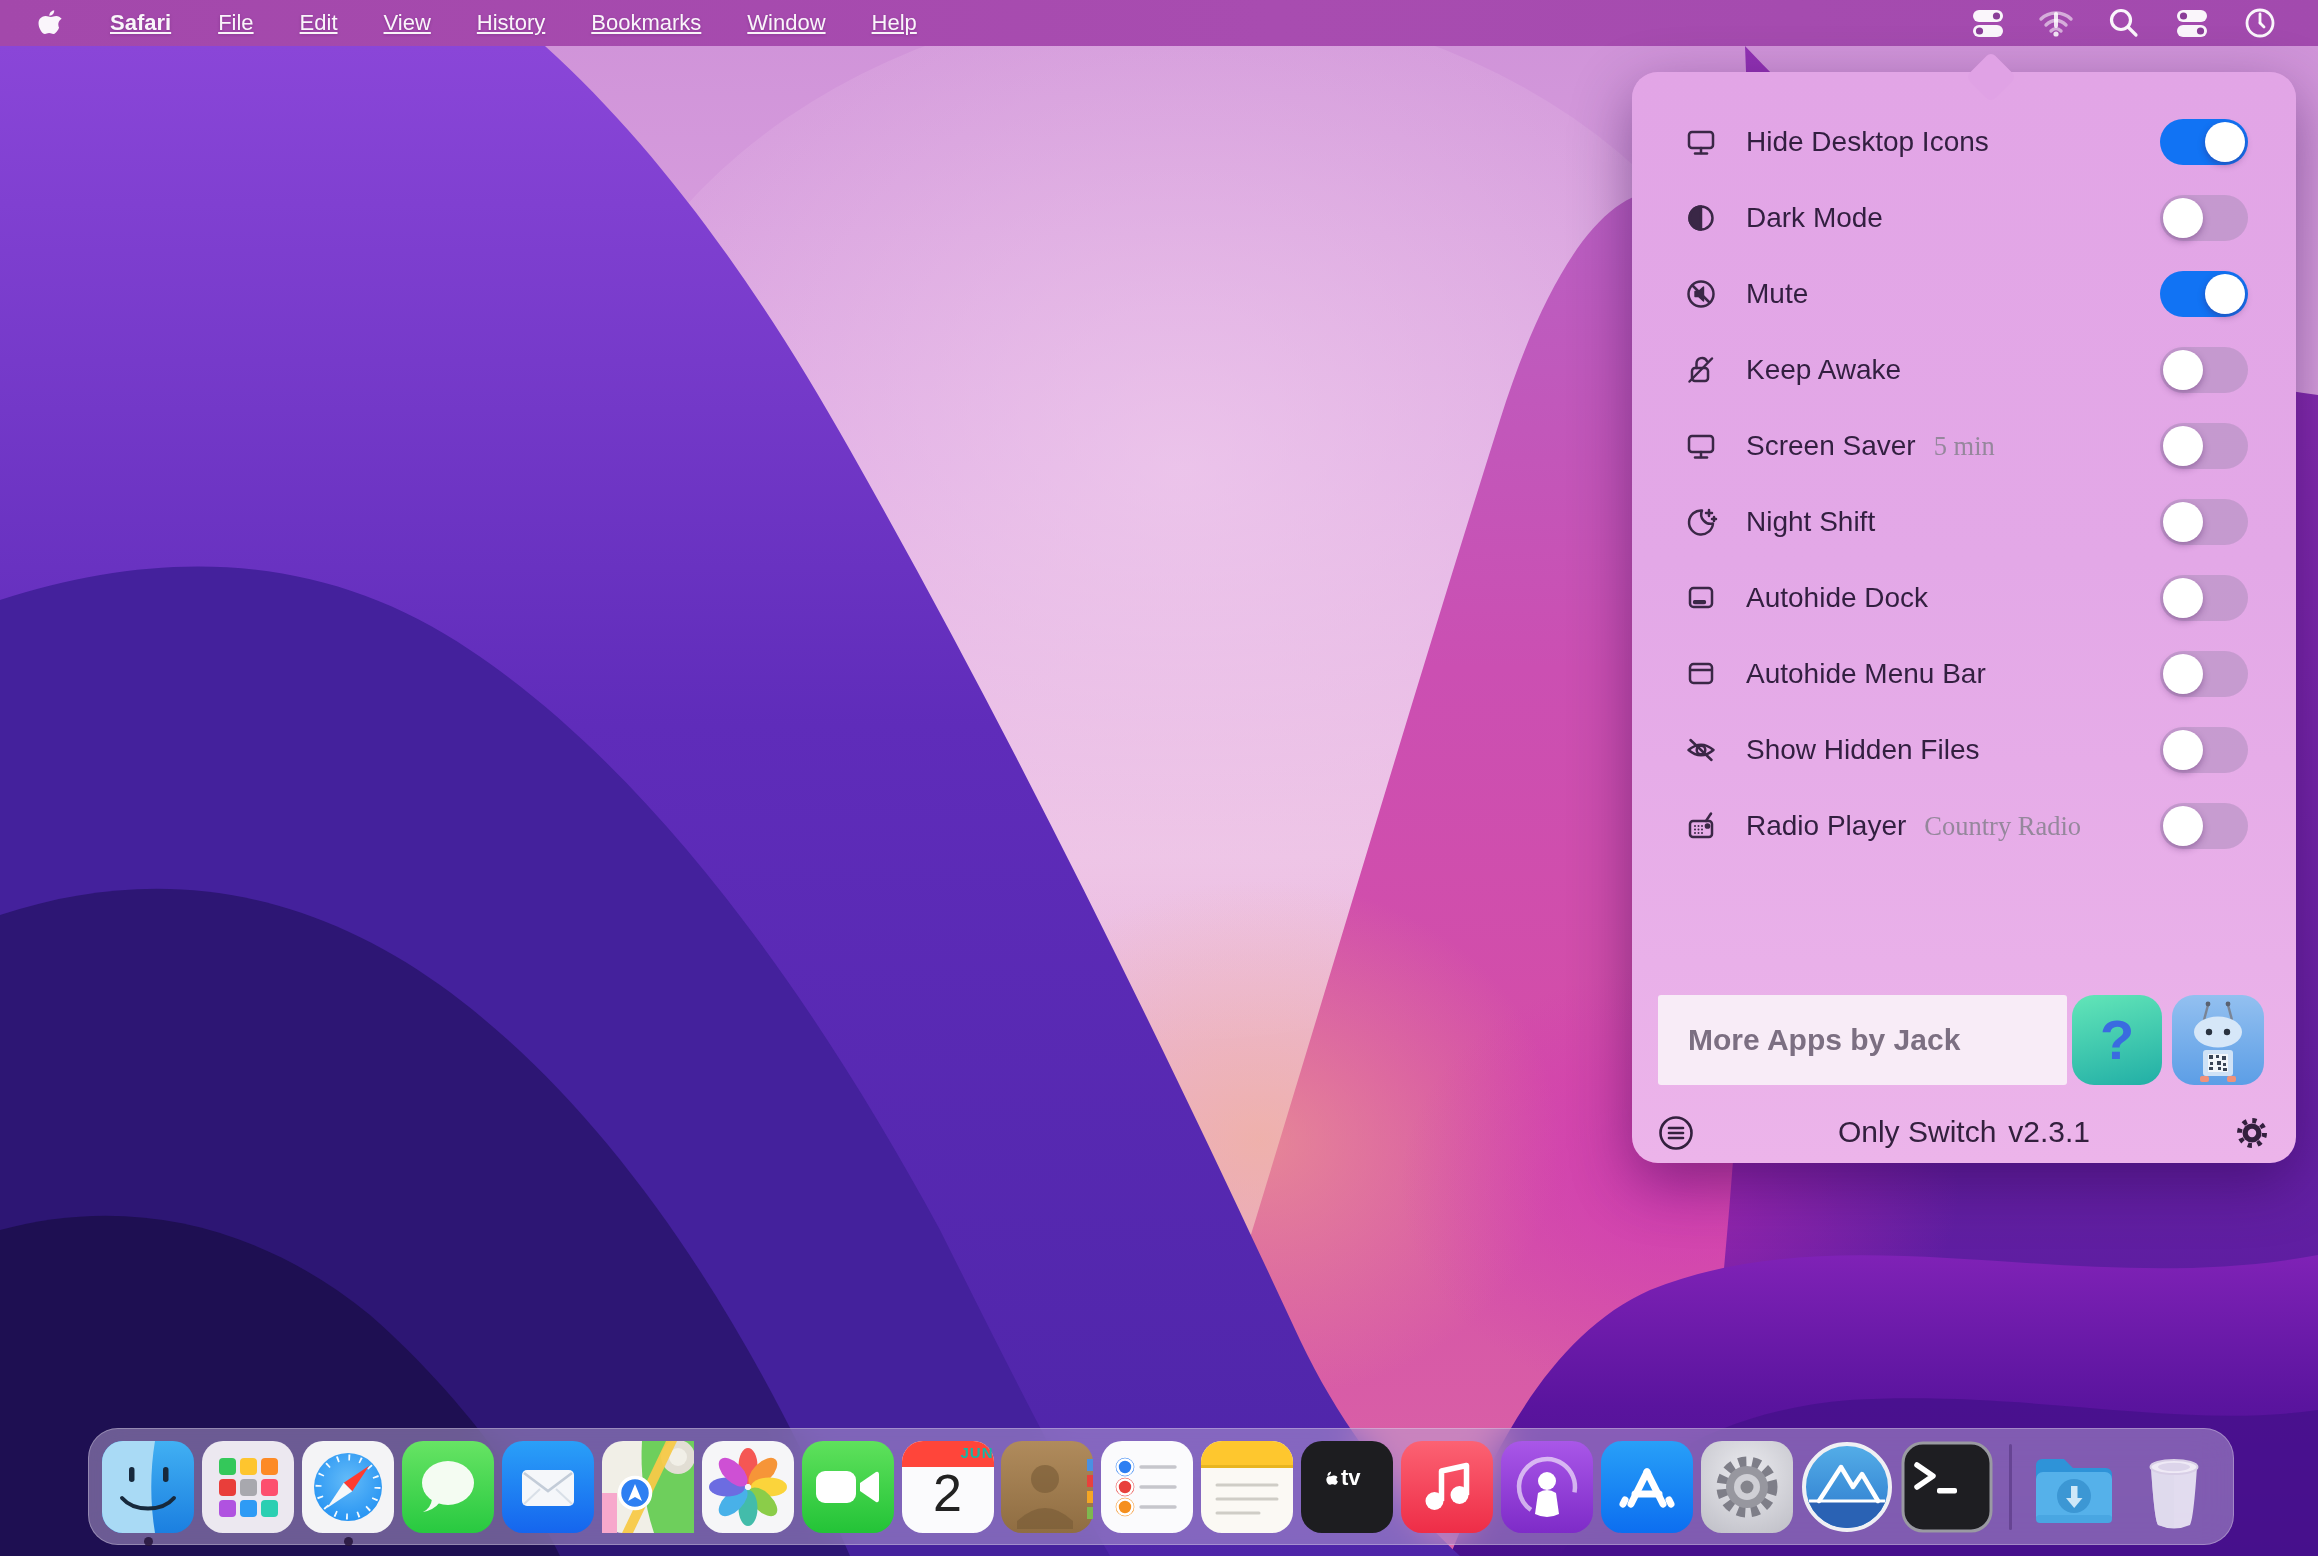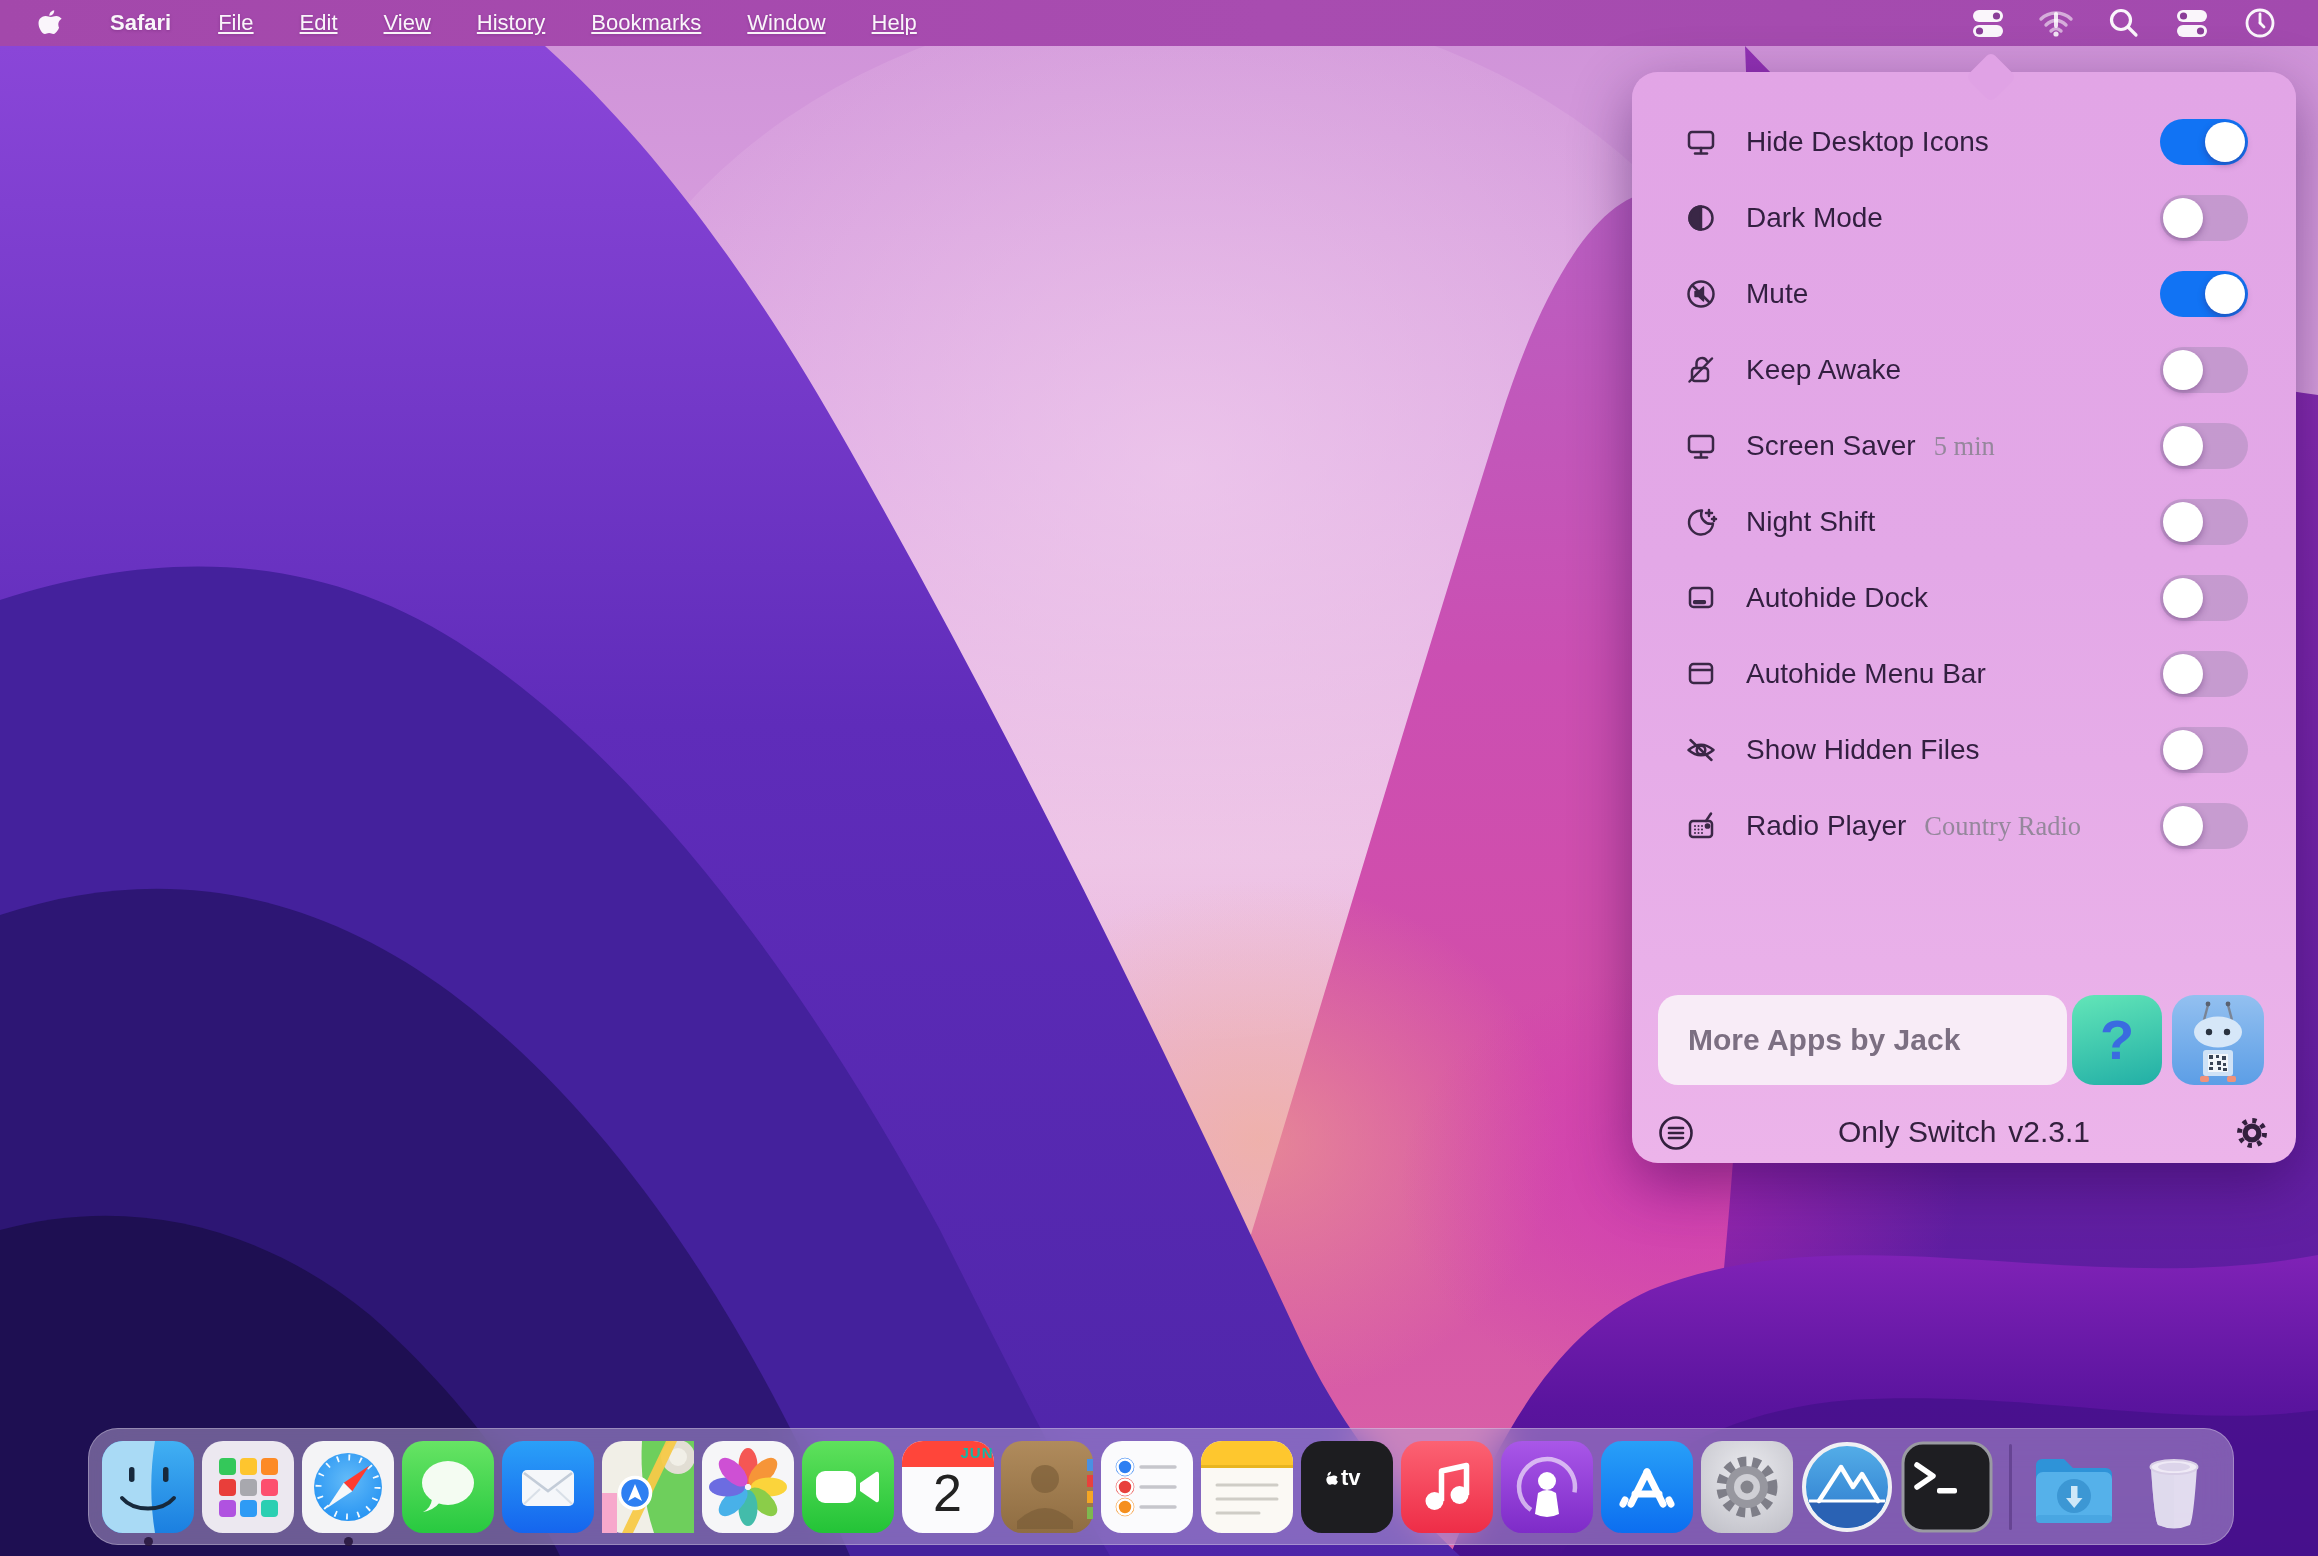--- a/index.html
+++ b/index.html
@@ -6,21 +6,21 @@
   #screen{position:relative;width:2318px;height:1556px;overflow:hidden;
     font-family:"Liberation Sans",sans-serif;-webkit-font-smoothing:antialiased;}
   #wallpaper{position:absolute;inset:0;}
 
   
   #menubar{position:absolute;left:0;top:0;width:100%;height:46px;
     background:linear-gradient(90deg,#a348ab 0%,#a84cb0 55%,#a24aae 100%);
     display:flex;align-items:center;color:rgba(255,255,255,.95);font-size:22px;
     text-shadow:0 1px 3px rgba(60,0,70,.25);}
   #apple-menu{padding:0 24px 0 38px;display:flex;align-items:center;}
-  #app-menu-name{font-weight:700;padding:0 24px;}
+  #app-menu-name{font-weight:700;padding:0 24px;text-decoration:underline;}
   .mb-item{padding:0 23px;font-weight:400;text-decoration:underline;}
   #status-icons{margin-left:auto;display:flex;align-items:center;gap:28px;padding-right:38px;}
   .st-icon{display:flex;align-items:center;justify-content:center;width:40px;height:40px;}
 
   
   #panel{position:absolute;left:1632px;top:72px;width:664px;height:1091px;border-radius:26px;
     background:linear-gradient(180deg,#e2a5e6 0%,#e3a8e7 45%,#ecb4ea 100%);
     box-shadow:0 20px 60px rgba(40,0,70,.45);}
   #panel-beak{position:absolute;left:341px;top:-13px;width:36px;height:36px;border-radius:6px;
     background:#e0a2e5;transform:rotate(45deg);}
@@ -30,21 +30,21 @@
   .sw-icon svg{width:36px;height:36px;stroke:#3a2746;fill:none;stroke-width:2.5;stroke-linecap:round;stroke-linejoin:round;}
   .sw-label{font-size:28px;font-weight:500;color:#321f40;}
   .sw-value{font-size:26.5px;font-weight:400;color:#95879c;margin-left:18px;font-family:Liberation Serif, serif;}
   .toggle{margin-left:auto;width:88px;height:46px;border-radius:23px;position:relative;flex:none;
     background:rgba(173,142,188,.55);}
   .toggle .knob{position:absolute;top:3px;left:3px;width:40px;height:40px;border-radius:50%;
     background:#fff;box-shadow:0 3px 7px rgba(60,20,80,.35);}
   .toggle.on{background:#1173f4;}
   .toggle.on .knob{left:auto;right:3px;}
 
-  #more-apps-box{position:absolute;left:26px;top:923px;width:409px;height:90px;border-radius:20px;
+  #more-apps-box{position:absolute;left:26px;top:923px;width:409px;height:90px;border-radius:3px;
     background:#f8ecf7;display:flex;align-items:center;}
   #more-apps-label{font-size:30px;font-weight:700;color:#7c6f82;padding-left:30px;}
   #more-app-help{position:absolute;left:440px;top:923px;width:90px;height:90px;border-radius:22px;
     background:linear-gradient(165deg,#63e6b8 0%,#21aea6 100%);display:flex;align-items:center;justify-content:center;}
   #more-app-help span{font-size:56px;font-weight:700;color:#3a6be0;line-height:1;}
   #more-app-robot{position:absolute;left:540px;top:923px;width:92px;height:90px;border-radius:22px;
     background:linear-gradient(180deg,#93c0f0 0%,#5c9ee6 100%);overflow:hidden;}
 
   #panel-footer{position:absolute;left:0;top:1041px;width:100%;height:40px;}
   #footer-title{position:absolute;left:0;width:100%;text-align:center;top:2px;font-size:30px;color:#33203e;}

